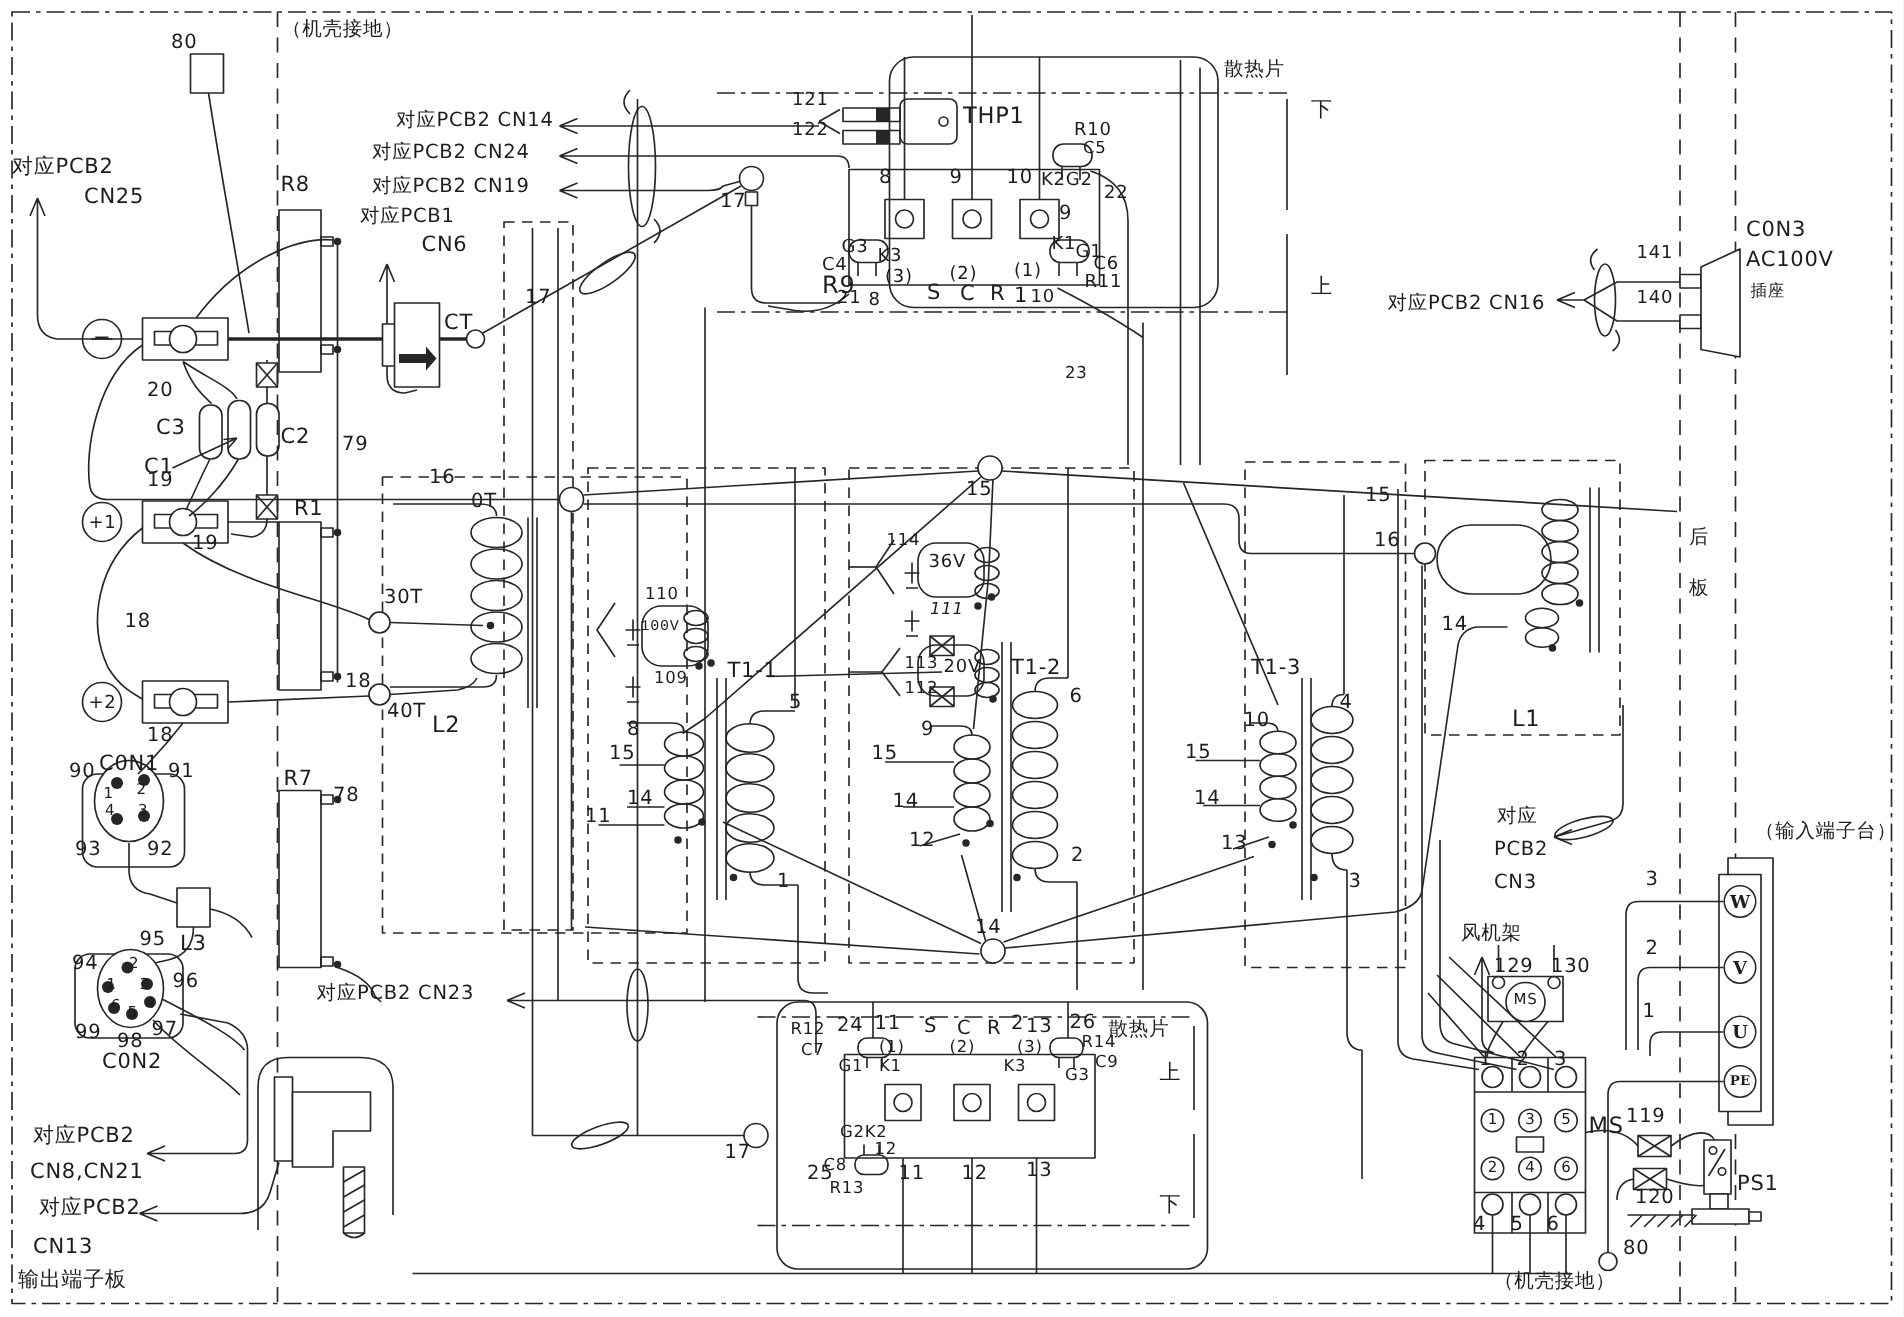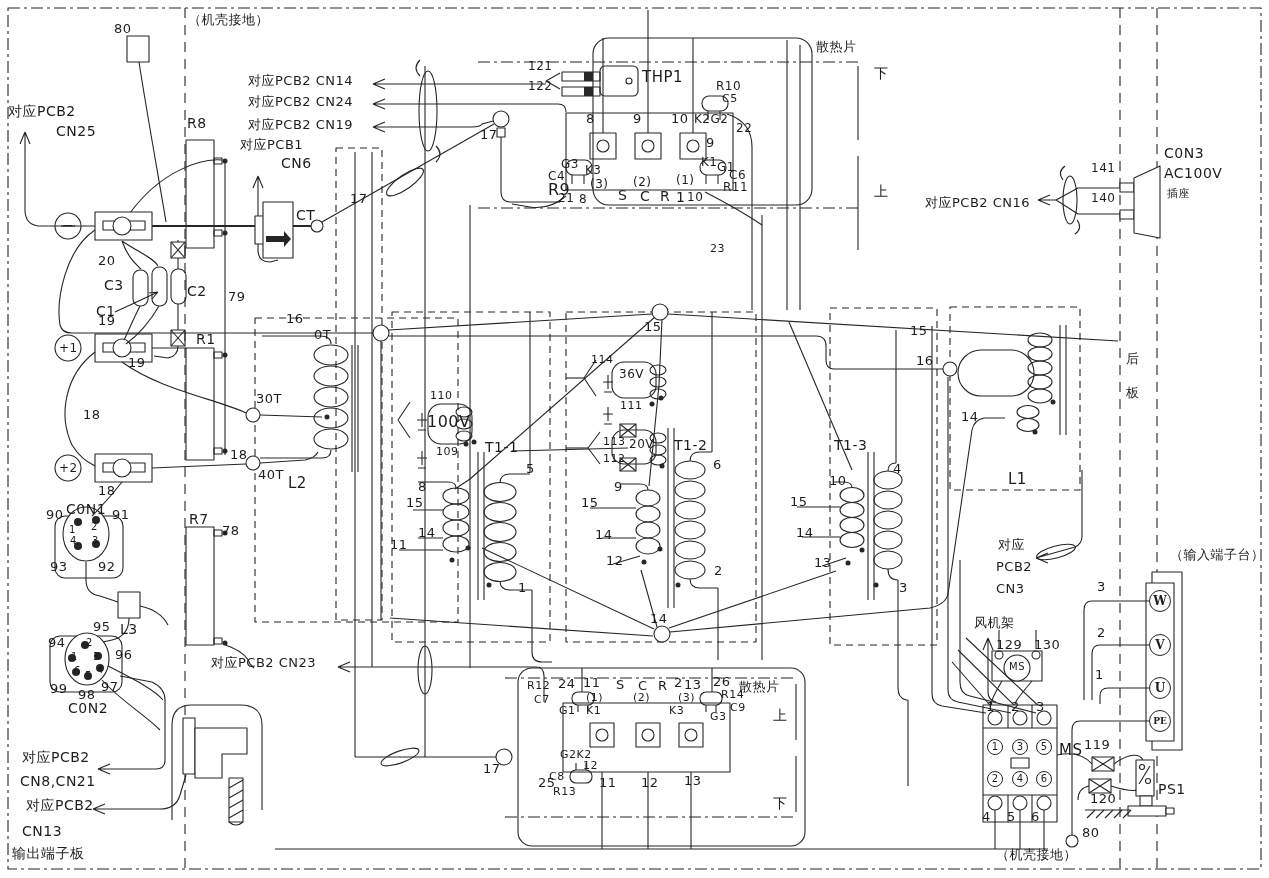--- a/index.html
+++ b/index.html
@@ -491,21 +491,21 @@
     <path d="M1149,688 H1108 Q1100,688 1100,696 V704"></path>
     <path d="M1149,721 H1080 Q1072,721 1072,730 V835"></path>
   </g>
 </svg>
 
 <div id="labels">
       <span class="lbl" style="left: 114px; top: 22px;">80</span>
       <span class="lbl" style="left: 188px; top: 13px;">（机壳接地）</span>
       <span class="lbl" style="left: 8px; top: 104px; font-size: 14px;">对应PCB2</span>
       <span class="lbl" style="left: 56px; top: 124px; font-size: 14px;">CN25</span>
-      <span class="lbl" style="left: 248px; top: 74px; font-size: 13px;">对应PCB2 CN14</span>
+      <span class="lbl" style="left: 264px; top: 74px; font-size: 13px;">对应PCB2 CN14</span>
       <span class="lbl" style="left: 248px; top: 95px; font-size: 13px;">对应PCB2 CN24</span>
       <span class="lbl" style="left: 248px; top: 118px; font-size: 13px;">对应PCB2 CN19</span>
       <span class="lbl" style="left: 240px; top: 138px; font-size: 13px;">对应PCB1</span>
       <span class="lbl" style="left: 281px; top: 156px; font-size: 14px;">CN6</span>
       <span class="lbl" style="left: 187px; top: 116px; font-size: 14px;">R8</span>
       <span class="lbl" style="left: 296px; top: 208px; font-size: 14px;">CT</span>
       <span class="lbl" style="left: 350px; top: 192px;">17</span>
       <span class="lbl" style="left: 480px; top: 128px;">17</span>
       <span class="lbl" style="left: 642px; top: 70px; font-size: 15px;">THP1</span>
       <span class="lbl" style="left: 528px; top: 60px; font-size: 12px;">121</span>
@@ -589,32 +589,32 @@
       <span class="lbl" style="left: 78px; top: 688px;">98</span>
       <span class="lbl" style="left: 101px; top: 680px;">97</span>
       <span class="lbl" style="left: 68px; top: 701px; font-size: 14px;">C0N2</span>
       <span class="lbl" style="left: 211px; top: 656px; font-size: 13px;">对应PCB2 CN23</span>
       <span class="lbl" style="left: 22px; top: 750px; font-size: 14px;">对应PCB2</span>
       <span class="lbl" style="left: 20px; top: 774px; font-size: 14px;">CN8,CN21</span>
       <span class="lbl" style="left: 26px; top: 798px; font-size: 14px;">对应PCB2</span>
       <span class="lbl" style="left: 22px; top: 824px; font-size: 14px;">CN13</span>
       <span class="lbl" style="left: 12px; top: 846px; font-size: 14px;">输出端子板</span>
       <span class="lbl" style="left: 430px; top: 390px; font-size: 11px;">110</span>
-      <span class="lbl" style="left: 427px; top: 414px; font-size: 16px;">100V</span>
+      <span class="lbl" style="left: 427px; top: 414px; font-size: 10px; font-family: Liberation Mono, monospace;">100V</span>
       <span class="lbl" style="left: 436px; top: 446px; font-size: 11px;">109</span>
       <span class="lbl" style="left: 485px; top: 440px; font-size: 14px;">T1-1</span>
       <span class="lbl" style="left: 526px; top: 462px;">5</span>
       <span class="lbl" style="left: 418px; top: 480px;">8</span>
       <span class="lbl" style="left: 406px; top: 496px;">15</span>
       <span class="lbl" style="left: 418px; top: 526px;">14</span>
       <span class="lbl" style="left: 390px; top: 538px;">11</span>
       <span class="lbl" style="left: 518px; top: 581px;">1</span>
       <span class="lbl" style="left: 591px; top: 354px; font-size: 11px;">114</span>
       <span class="lbl" style="left: 619px; top: 368px; font-size: 12px;">36V</span>
-      <span class="lbl" style="left: 620px; top: 400px; font-size: 11px;">111</span>
+      <span class="lbl" style="left: 620px; top: 400px; font-size: 11px; font-style: italic;">111</span>
       <span class="lbl" style="left: 603px; top: 436px; font-size: 11px;">113</span>
       <span class="lbl" style="left: 629px; top: 438px; font-size: 12px;">20V</span>
       <span class="lbl" style="left: 603px; top: 453px; font-size: 11px;">112</span>
       <span class="lbl" style="left: 674px; top: 438px; font-size: 14px;">T1-2</span>
       <span class="lbl" style="left: 713px; top: 458px;">6</span>
       <span class="lbl" style="left: 614px; top: 480px;">9</span>
       <span class="lbl" style="left: 581px; top: 496px;">15</span>
       <span class="lbl" style="left: 595px; top: 528px;">14</span>
       <span class="lbl" style="left: 606px; top: 554px;">12</span>
       <span class="lbl" style="left: 714px; top: 564px;">2</span>

